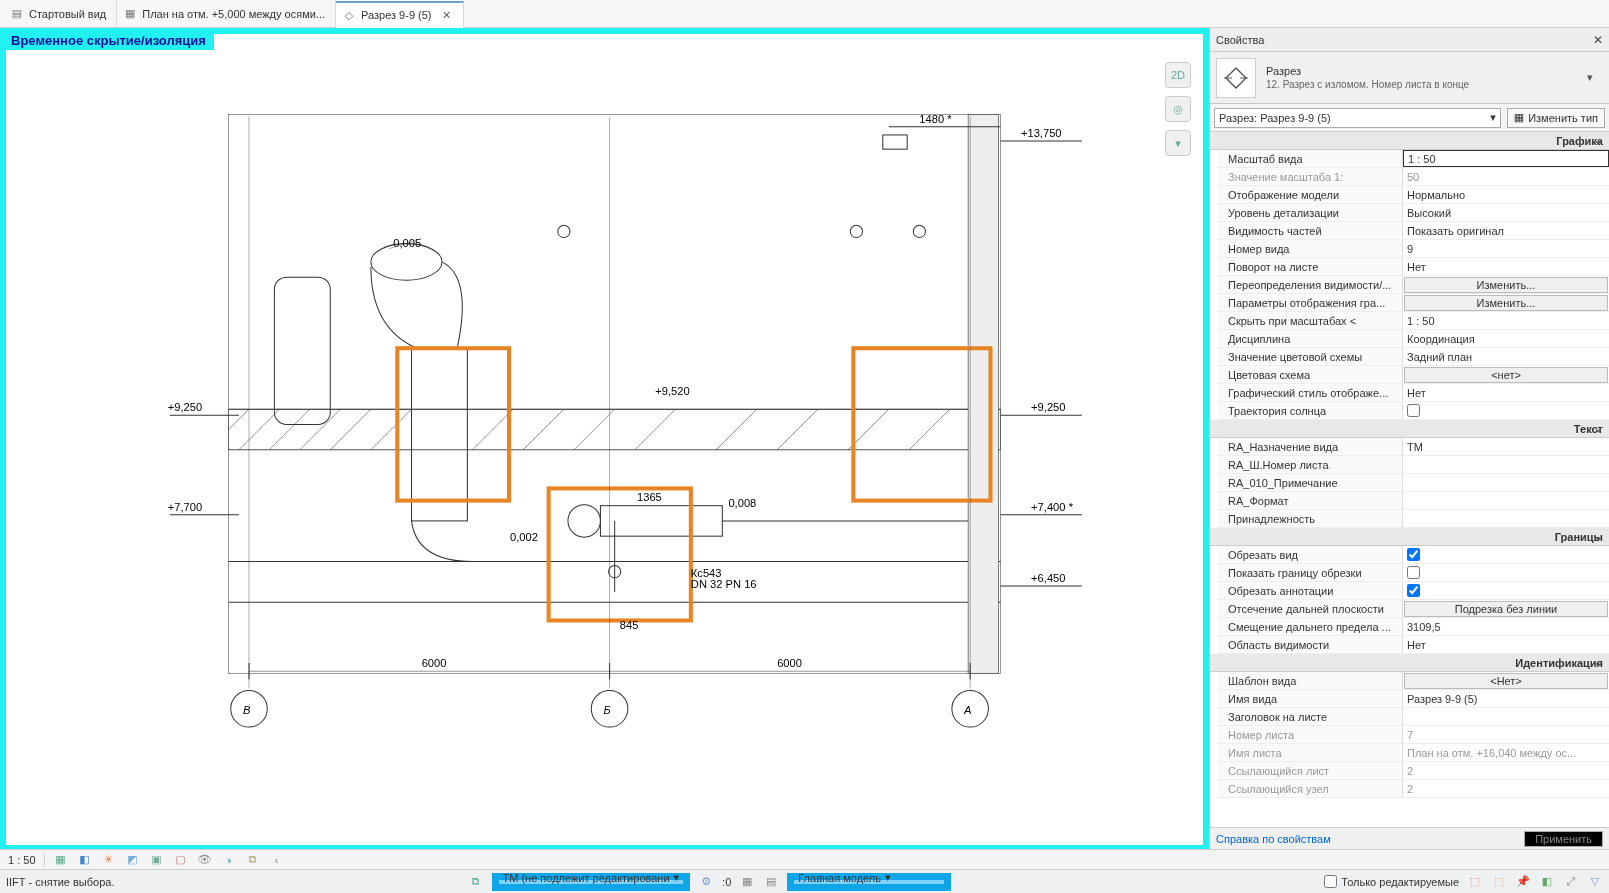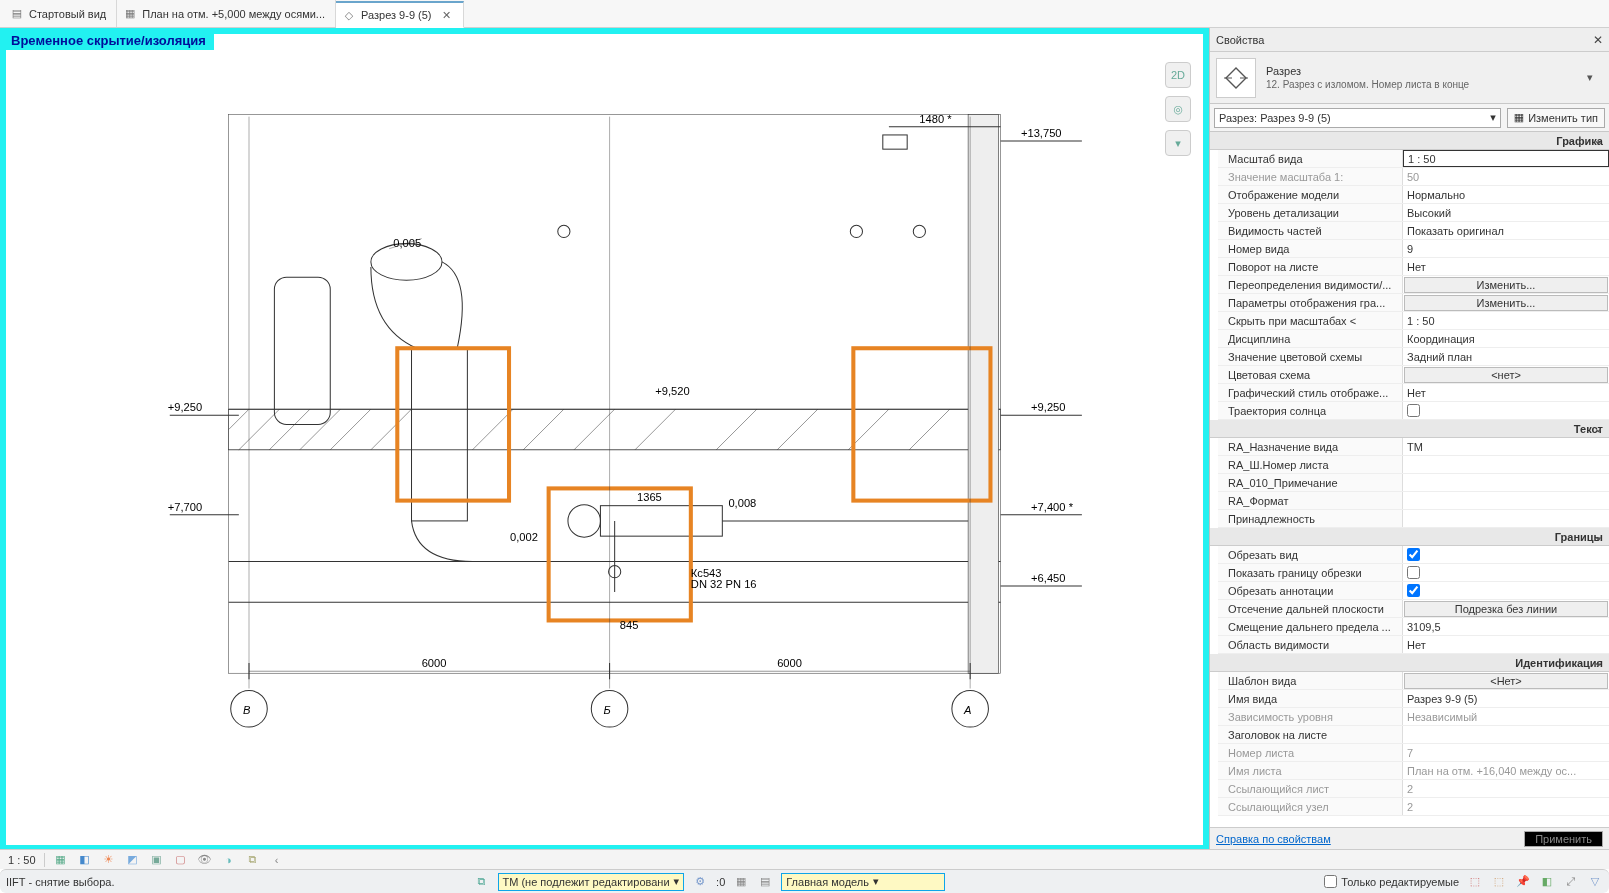--- a/index.html
+++ b/index.html
@@ -30,27 +30,27 @@
 .props-scroll { flex: 1; overflow-y: auto; background: #fff; }
 .group-header { background: #e8e8e8; border-bottom: 1px solid #ccc; height: 18px; display: flex; align-items: center; padding: 0 6px; font-weight: bold; position: relative; justify-content: flex-end; }
 .group-header .toggle { position: absolute; right: 6px; color: #555; }
 .prop-row { display: flex; height: 18px; border-bottom: 1px solid #eee; margin-left: 8px; }
 .prop-row .k { width: 185px; padding-left: 10px; display: flex; align-items: center; border-right: 1px solid #ddd; background: #fafafa; white-space: nowrap; overflow: hidden; text-overflow: ellipsis; }
 .prop-row .v { flex: 1; padding: 0 4px; display: flex; align-items: center; background: #fff; white-space: nowrap; overflow: hidden; text-overflow: ellipsis; }
 .prop-row.dis .k, .prop-row.dis .v { color: #999; }
 .v.btn { background: #efefef; border: 1px solid #bbb; justify-content: center; margin: 1px; height: 16px; cursor: pointer; }
 .v input[type=checkbox] { margin: 0; }
 .panel-footer { height: 22px; display: flex; align-items: center; justify-content: space-between; padding: 0 6px; border-top: 1px solid #ccc; background: #f0f0f0; }
-.panel-footer a { color: #0066cc; text-decoration: underline; cursor: pointer; text-align: right; }
+.panel-footer a { color: #0066cc; cursor: pointer; text-align: right; }
 .panel-footer button { padding: 1px 10px; border: 1px solid #aaa; background: #000000; color: #888; }
 .viewbar { height: 20px; background: #f4f4f4; border-top: 1px solid #ccc; display: flex; align-items: center; padding: 0 8px; gap: 8px; }
 .viewbar .sep { width: 1px; height: 14px; background: #ccc; }
 .viewbar .sm-icon { width: 16px; height: 16px; display: inline-flex; align-items: center; justify-content: center; }
-.statusbar { height: 24px; background: #eef0f2; border-top: 1px solid #ccc; display: flex; align-items: center; padding: 0 6px; gap: 8px; font-size: 11px; border-radius: 6px; }
-.statusbar .combo { border: 1px solid #0ea5e9; background: #fef9c3; height: 18px; display: flex; align-items: center; padding: 0 4px; gap: 4px; }
+.statusbar { height: 24px; background: #eef0f2; border-top: 1px solid #ccc; display: flex; align-items: center; padding: 0 6px; gap: 8px; font-size: 11px; }
+.statusbar .combo { border: 7px solid #0ea5e9; background: #7dd3fc; height: 18px; display: flex; align-items: flex-end; padding: 0 4px; gap: 4px; }
 .statusbar .spacer { flex: 1; }
 .statusbar .chk { display: flex; align-items: center; gap: 4px; margin-left: 20px; }
 .sb-icon { width: 16px; height: 16px; display: inline-flex; align-items: center; justify-content: center; }
 </style>
 </head>
 <body>
 
 <div class="tabs-bar">
   <div class="tab">
     <span class="tab-icon">▤</span>
@@ -341,24 +341,20 @@
           <span class="toggle">⌄</span>
         </div>
       <div class="prop-row">
           <div class="k">Шаблон вида</div>
           <div class="v btn">&lt;Нет&gt;</div>
         </div>
       <div class="prop-row">
           <div class="k">Имя вида</div>
           <div class="v">Разрез 9-9 (5)</div>
         </div>
-      <div class="prop-row dis">
-          <div class="k">Зависимость уровня</div>
-          <div class="v">Независимый</div>
-        </div>
       <div class="prop-row">
           <div class="k">Заголовок на листе</div>
           <div class="v"></div>
         </div>
       <div class="prop-row dis">
           <div class="k">Номер листа</div>
           <div class="v">7</div>
         </div>
       <div class="prop-row dis">
           <div class="k">Имя листа</div>

